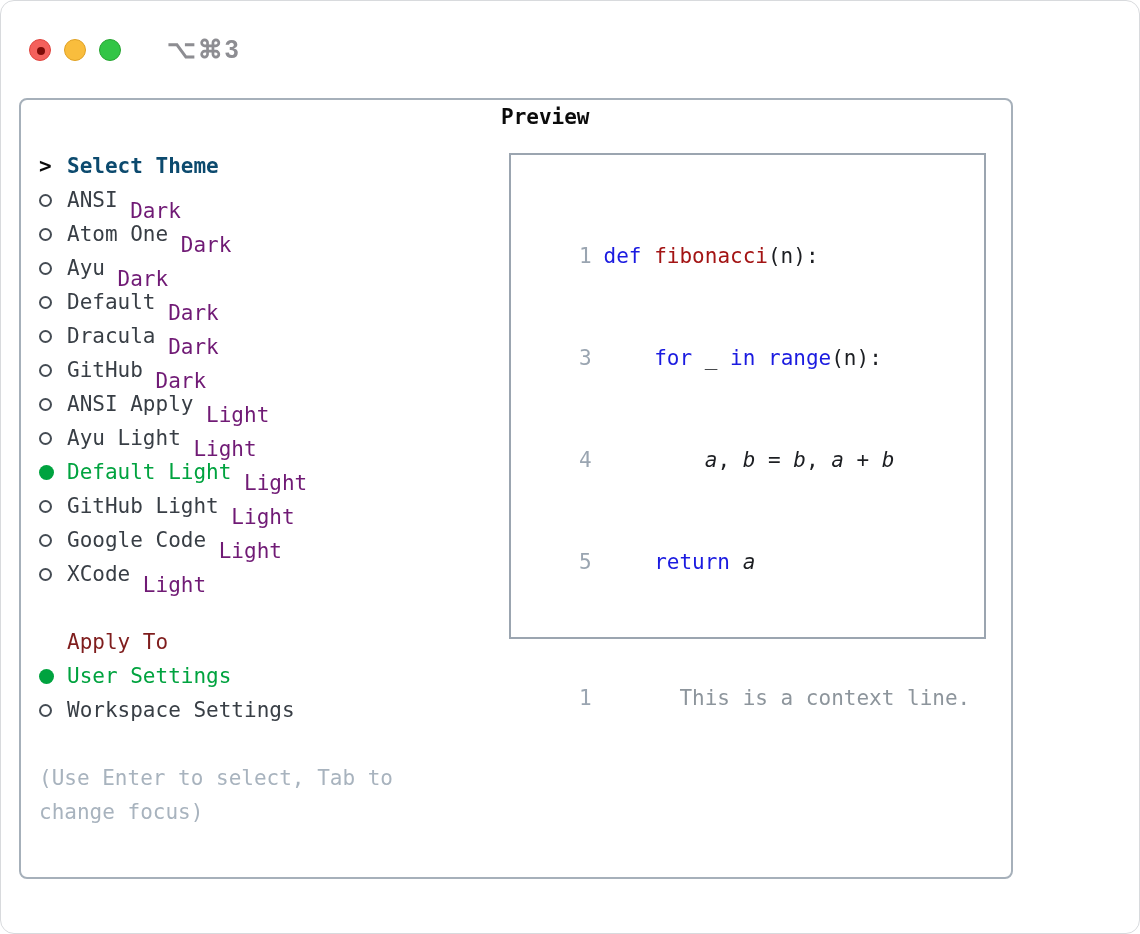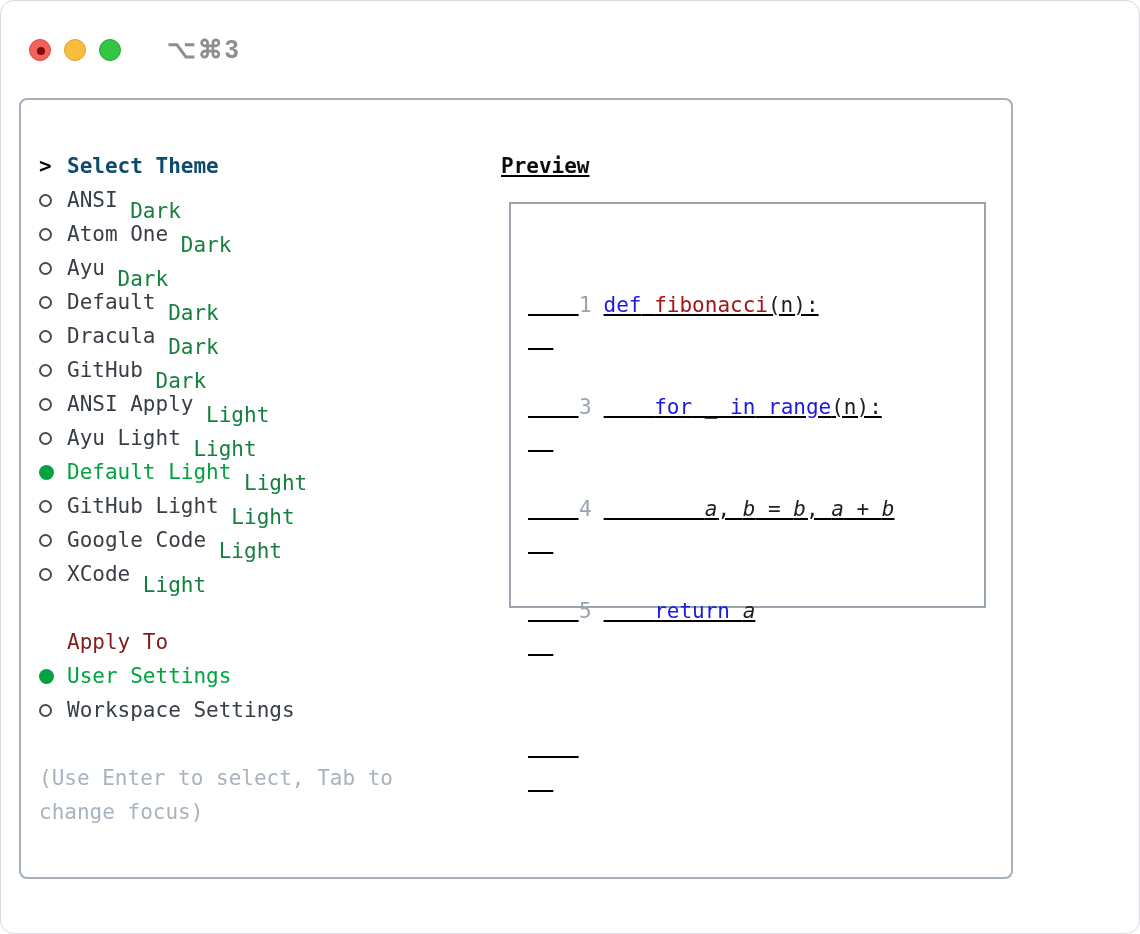--- a/index.html
+++ b/index.html
@@ -11,37 +11,37 @@
   .tl{width:22px;height:22px;border-radius:50%;margin-right:13px;position:relative;box-sizing:border-box;}
   .tl-close{background:#f4615c;border:1px solid #e0443e;}
   .tl-close::after{content:"";position:absolute;left:7px;top:7px;width:8px;height:8px;border-radius:50%;background:#7e0b07;}
   .tl-min{background:#f9bd3d;border:1px solid #e0a123;}
   .tl-zoom{background:#32c546;border:1px solid #27a532;}
   .shortcut{margin-left:33px;font-family:"Liberation Sans",sans-serif;font-weight:bold;font-size:25px;color:#8d8d92;letter-spacing:2px;}
 
   
   .panel{position:absolute;left:18px;top:97px;width:994px;height:781px;border:2px solid #a6b0ba;border-radius:8px;box-sizing:border-box;display:flex;background:#ffffff;}
   .left-col{width:454px;padding:49px 0 0 18px;box-sizing:border-box;font-size:21px;line-height:34px;color:#383e45;}
-  .right-col{flex:1;padding-top:49px;box-sizing:border-box;text-decoration:underline;}
+  .right-col{flex:1;box-sizing:border-box;}
 
   .row{display:flex;align-items:center;height:34px;white-space:pre;}
   .bullet-col{width:28px;display:flex;align-items:center;flex:none;}
   .cursor{font-weight:bold;color:#0b0b0b;}
   .picker-title,.apply-title{font-weight:bold;color:#0c4a6e;}
   .apply-title{font-weight:normal;color:#7f1d1d;}
   .ring{width:13px;height:13px;border:2px solid #454c54;border-radius:50%;box-sizing:border-box;}
   .dot-sel{width:15px;height:15px;border-radius:50%;background:var(--accent);}
   .sel-label{color:var(--accent);}
-  .tag{color:#15803d;margin-top:22px;}
+  .tag{color:#701a75;margin-top:22px;}
   .spacer{height:34px;}
   .hint{color:#a8b3be;width:29ch;white-space:pre-wrap;}
 
   
   .preview-title{font-size:21px;line-height:34px;font-weight:bold;color:#0b0b0b;margin-left:26px;}
-  .preview-box{margin-left:34px;margin-top:19px;width:477px;height:406px;border:2px solid #9ba5b0;box-sizing:border-box;padding:50px 0 0 17px;background:#ffffff;}
+  .preview-box{margin-left:34px;margin-top:19px;width:477px;height:486px;border:2px solid #9ba5b0;box-sizing:border-box;padding:50px 0 0 17px;background:#ffffff;}
   .pline{white-space:pre;font-size:21px;line-height:34px;color:#1c1e22;}
   .lnum{display:inline-block;width:13px;text-align:right;margin-right:12px;color:#9aa5b1;}
   .tok-kw{color:var(--kw);}
   .tok-fn{color:var(--fn);}
   .tok-v{font-style:italic;}
   .tok-ctx{color:#8d959c;}
 </style>
 </head>
 <body>
 
@@ -178,20 +178,23 @@
   <div class="pline">
     <span class="lnum">4</span><span class="lcontent"><span class="tok-p">        </span><span class="tok-v">a</span><span class="tok-p">, </span><span class="tok-v">b</span><span class="tok-p"> = </span><span class="tok-v">b</span><span class="tok-p">, </span><span class="tok-v">a</span><span class="tok-p"> + </span><span class="tok-v">b</span></span>
   </div>
 
   <div class="pline">
     <span class="lnum">5</span><span class="lcontent"><span class="tok-p">    </span><span class="tok-kw">return</span><span class="tok-p"> </span><span class="tok-v">a</span></span>
   </div>
 </div>
         <div class="spacer"></div>
         <div id="diff-lines">
+  <div class="pline">
+    <span class="lnum">1</span><span class="lcontent"><span class="tok-ctx">      This is a context line.</span></span>
+  </div>
 
   <div class="pline">
     
   </div>
 
 </div>
       </div>
     </div>
 
   </div>

